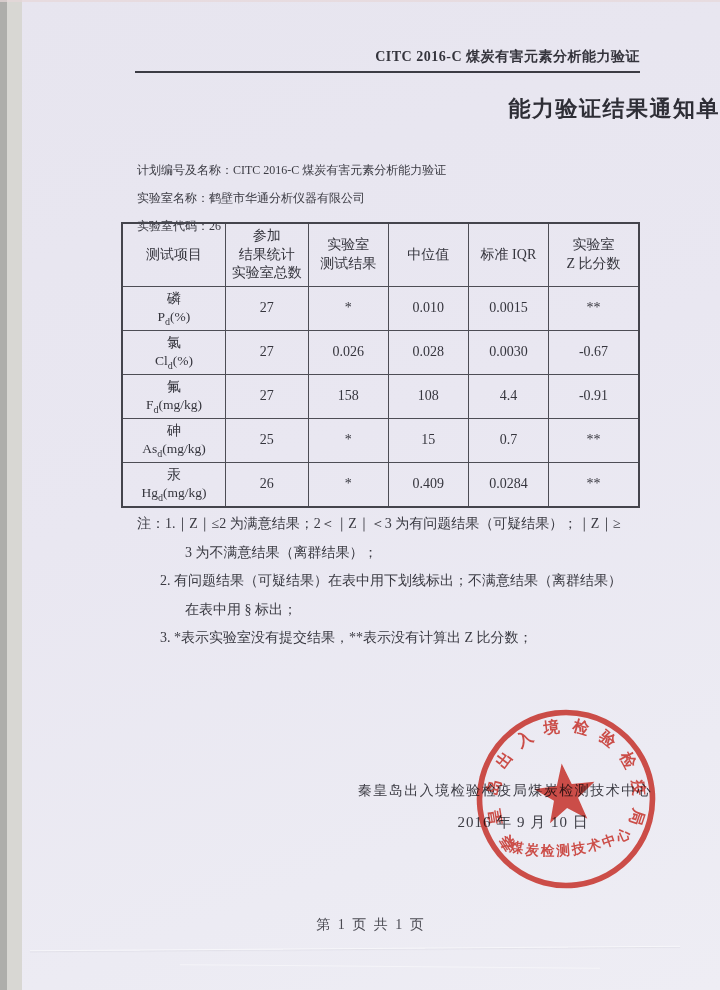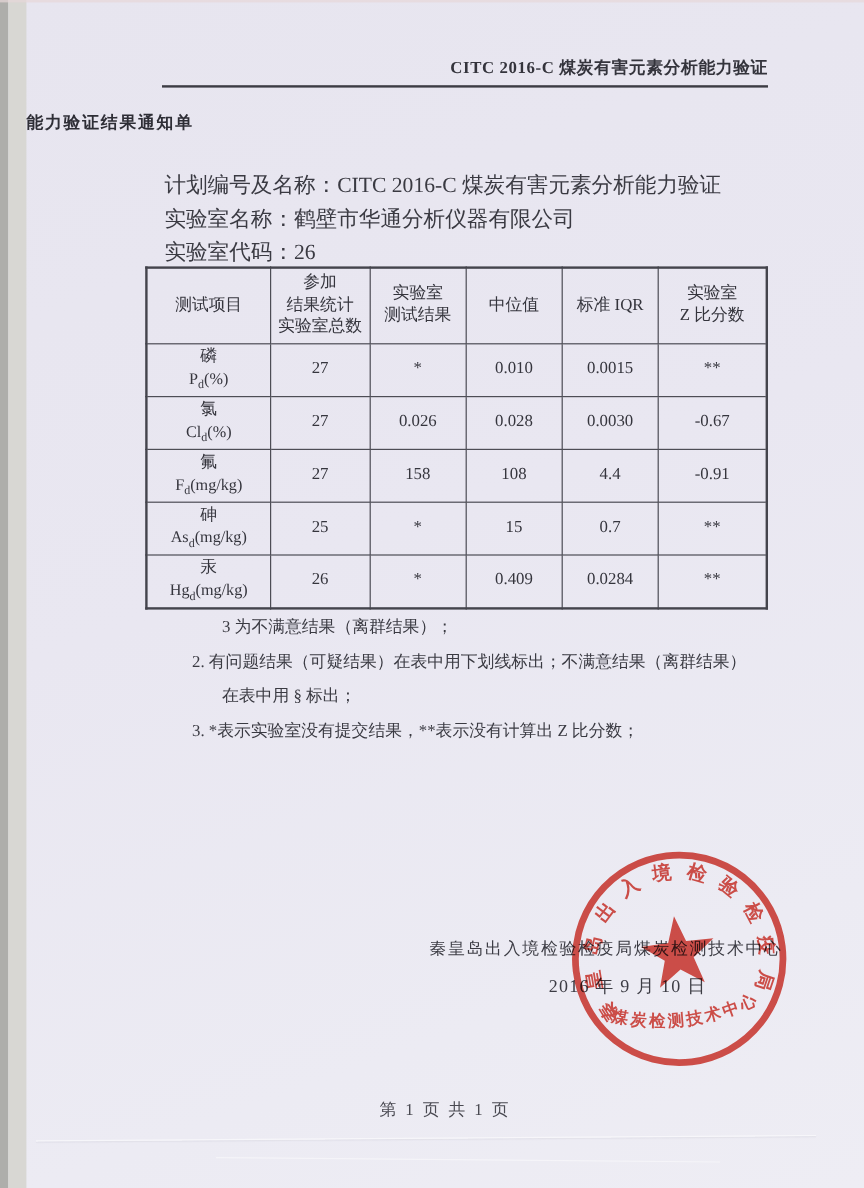--- a/index.html
+++ b/index.html
@@ -20,24 +20,24 @@
   .crease2{position:absolute;left:180px;right:120px;top:966px;height:1px;background:rgba(255,255,255,.45);transform:rotate(.5deg);}
 
   .doc-header{
     position:absolute;left:135px;width:505px;top:48px;
     text-align:right;font-size:14px;font-weight:bold;letter-spacing:.5px;
     color:#34343c;
     padding-bottom:5px;border-bottom:2px solid #3c3c44;
   }
   .doc-title{
     position:absolute;left:22px;right:0;top:94px;
-    text-align:left;font-size:14px;font-weight:bold;letter-spacing:1.5px;
+    text-align:right;font-size:22px;font-weight:bold;letter-spacing:1.5px;
     color:#2e2e36;
   }
-  .meta{position:absolute;left:137px;top:140px;font-size:18px;line-height:28px;white-space:nowrap;color:#3a3a42;}
+  .meta{position:absolute;left:137px;top:156px;font-size:12px;line-height:28px;white-space:nowrap;color:#3a3a42;}
   .meta .row{height:28px;}
 
   table.results{
     position:absolute;left:121px;top:222px;width:519px;
     border-collapse:collapse;table-layout:fixed;
     font-size:14px;color:#35353d;
   }
   table.results th,table.results td{
     border:1.5px solid #4d4d55;text-align:center;vertical-align:middle;
     padding:2px 2px;font-weight:normal;
@@ -187,20 +187,21 @@
         <td>26</td>
         <td>*</td>
         <td>0.409</td>
         <td>0.0284</td>
         <td>**</td>
       </tr>
     </tbody>
   </table>
 
   <div class="notes">
+    <div class="nline"><span>注：</span><span>1.｜Z｜≤2 为满意结果；2＜｜Z｜＜3 为有问题结果（可疑结果）；｜Z｜≥</span></div>
     <div class="nline ind2">3 为不满意结果（离群结果）；</div>
     <div class="nline ind1">2. 有问题结果（可疑结果）在表中用下划线标出；不满意结果（离群结果）</div>
     <div class="nline ind2">在表中用 § 标出；</div>
     <div class="nline ind1">3. *表示实验室没有提交结果，**表示没有计算出 Z 比分数；</div>
   </div>
 
   <div class="signature">
     <div class="sig-org">秦皇岛出入境检验检疫局煤炭检测技术中心</div>
     <div class="sig-date">2016 年 9 月 10 日</div>
   </div>

